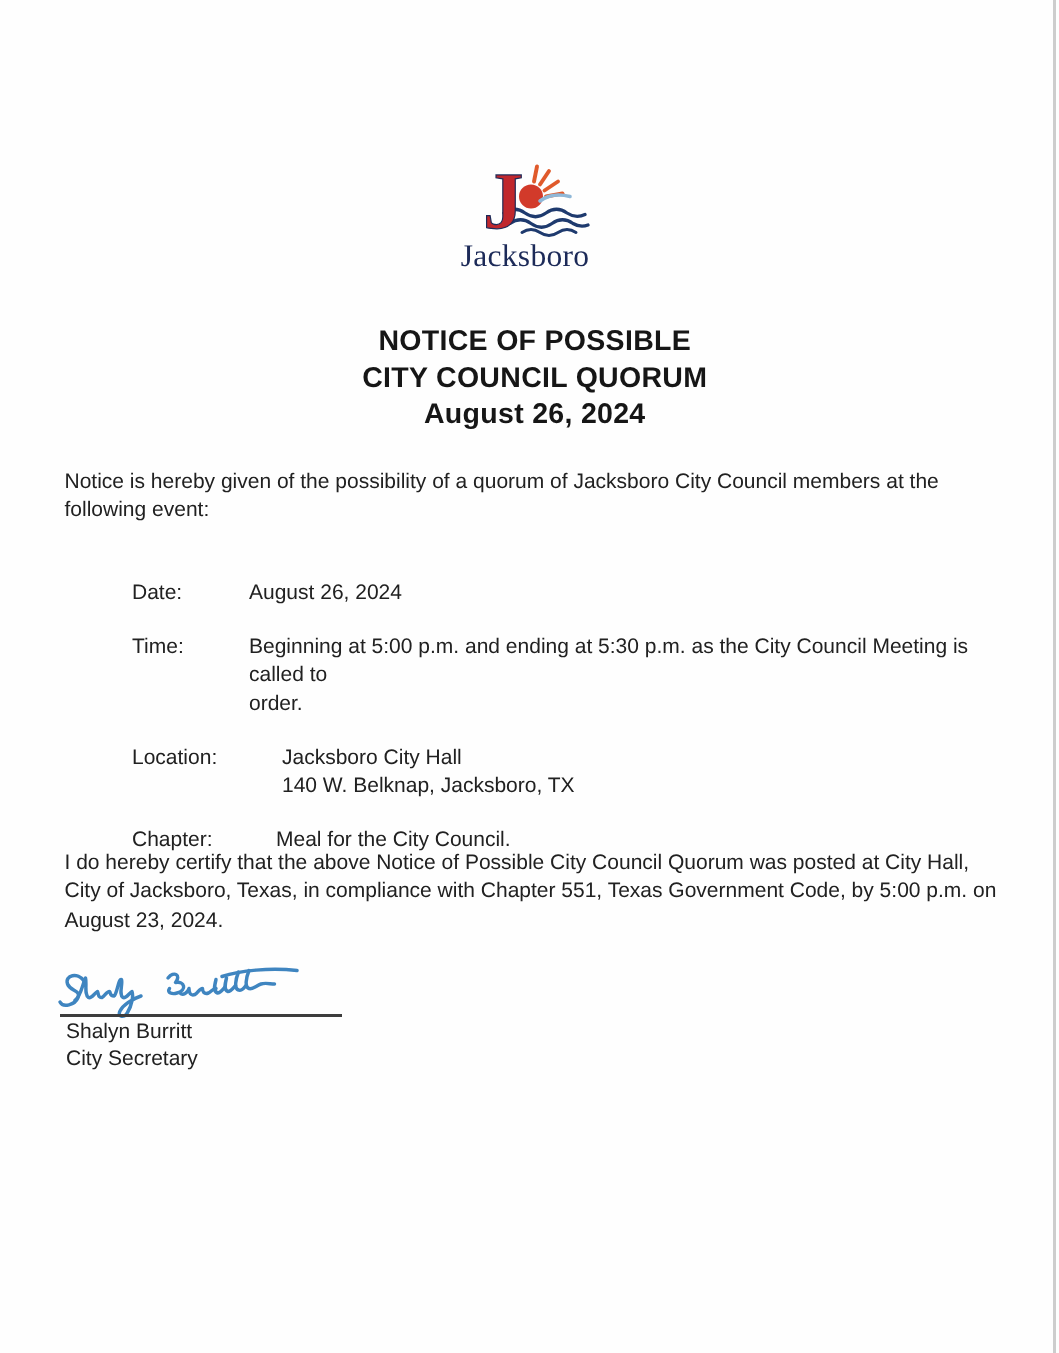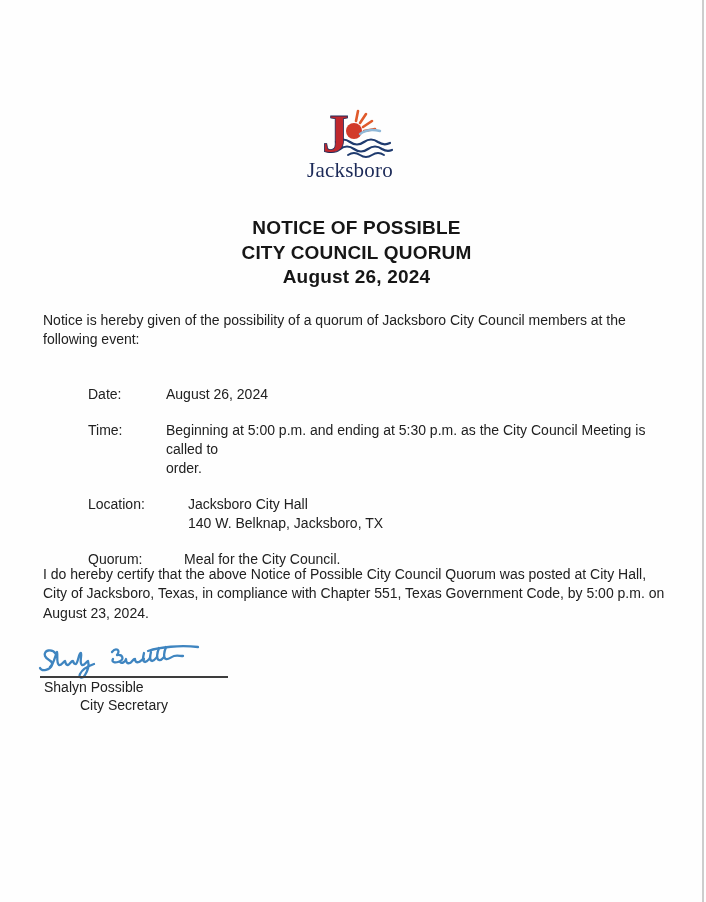--- a/index.html
+++ b/index.html
@@ -72,21 +72,21 @@
   .w-purp  .detail-label { width: 60px; }
 
   
   .signature-ink { position: absolute; top: 644px; left: 38px; }
   .signature-line {
     position: absolute; top: 676px; left: 40px;
     width: 188px; height: 0;
     border-top: 2px solid #3d3d3d;
   }
   .signer-name  { position: absolute; top: 679px; left: 44px; font-size: 14px; }
-  .signer-title { position: absolute; top: 696.5px; left: 44px; font-size: 14px; margin-left: 36px; }
+  .signer-title { position: absolute; top: 696.5px; left: 44px; font-size: 14px; }
 </style>
 </head>
 <body>
 
 <div class="page">
 
   <div class="logo">
     <svg class="logo-mark" width="96" height="58" viewBox="0 0 96 58" xmlns="http://www.w3.org/2000/svg">
 
       <circle cx="52" cy="27" r="8" fill="#d23a2a"></circle>
@@ -128,21 +128,21 @@
       <span class="detail-label">Time:</span>
       <span class="detail-value">Beginning at 5:00 p.m. and ending at 5:30 p.m. as the City Council Meeting is called to
 order.</span>
     </div>
     <div class="detail-row w-loc">
       <span class="detail-label">Location:</span>
       <span class="detail-value">Jacksboro City Hall
 140 W. Belknap, Jacksboro, TX</span>
     </div>
     <div class="detail-row w-purp">
-      <span class="detail-label">Quorum:</span>
+      <span class="detail-label">Chapter:</span>
       <span class="detail-value">Meal for the City Council.</span>
     </div>
   </div>
 
   <div class="para certification">I do hereby certify that the above Notice of Possible City Council Quorum was posted at City Hall,
 City of Jacksboro, Texas, in compliance with Chapter 551, Texas Government Code, by 5:00 p.m. on
 August 23, 2024.</div>
 
   <svg class="signature-ink" width="190" height="38" viewBox="0 0 190 38" xmlns="http://www.w3.org/2000/svg">
     <g fill="none" stroke="#3f85c0" stroke-width="2.3" stroke-linecap="round" stroke-linejoin="round">
@@ -154,17 +154,17 @@
       <path d="M82,18 C84,20 87,18 88,15 C88,18 89,20 92,19 C94,18 95,15 97,15 C97,17 98,19 101,18 C103,17 104,15 106,15"></path>
       <path d="M106,9 C105,13 104,17 107,18 C109,18 111,15 112,14"></path>
       <path d="M113,8 C112,12 111,16 114,17 C116,17 118,14 119,13"></path>
       <path d="M121,4 C119,9 118,15 121,16 C123,17 125,14 126,13"></path>
       <path d="M128,3 C126,8 125,14 128,15 C130,16 133,13 136,12 C139,11 142,12 145,12"></path>
 
       <path d="M110,7 C122,3 142,1 160,3"></path>
     </g>
   </svg>
   <div class="signature-line"></div>
-  <div class="signer-name">Shalyn Possible</div>
+  <div class="signer-name">Shalyn Burritt</div>
   <div class="signer-title">City Secretary</div>
 
   <div class="scan-edge"></div>
 </div>
 
 </body></html>

